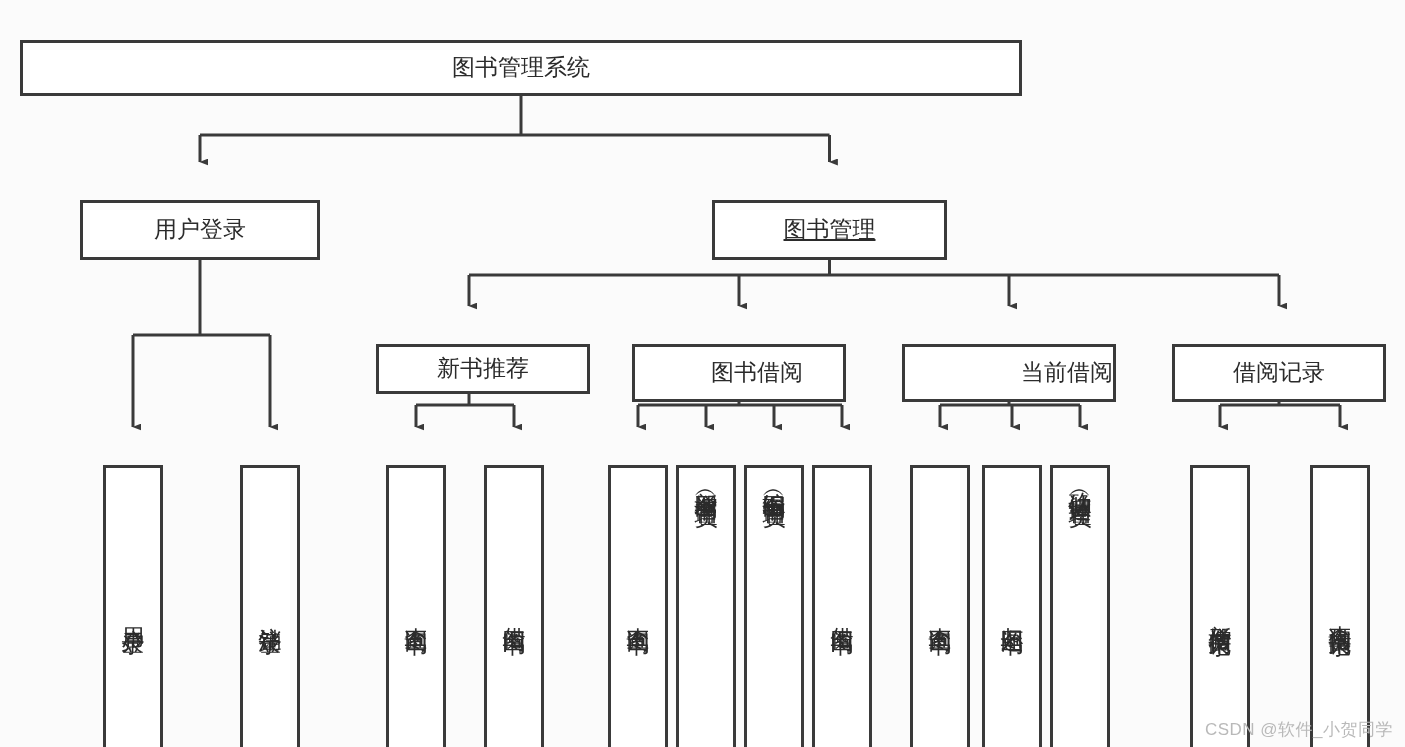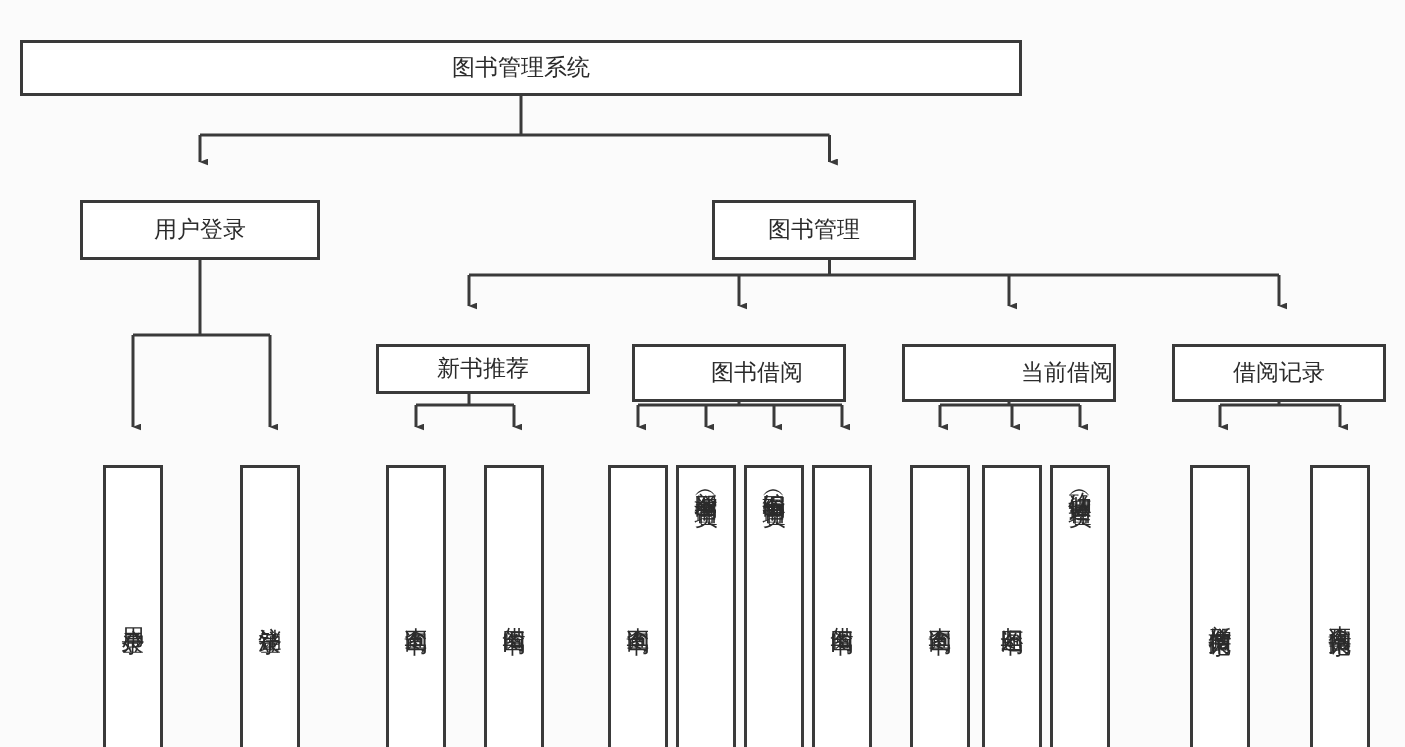--- a/index.html
+++ b/index.html
@@ -116,21 +116,21 @@
       </g>
   </svg>
 
   <div id="nodes-group">
       <div class="node horizontal" style="left: 20px; top: 12px; width: 1002px; height: 56px;">
         <span class="node-label">图书管理系统</span>
       </div>
       <div class="node horizontal" style="left: 80px; top: 172px; width: 240px; height: 60px;">
         <span class="node-label">用户登录</span>
       </div>
-      <div class="node horizontal" style="left: 712px; top: 172px; width: 204px; height: 60px;">
+      <div class="node horizontal" style="left: 712px; top: 172px; width: 235px; height: 60px; text-decoration: underline;">
         <span class="node-label">图书管理</span>
       </div>
       <div class="node horizontal" style="left: 376px; top: 316px; width: 214px; height: 50px;">
         <span class="node-label">新书推荐</span>
       </div>
       <div class="node horizontal" style="left: 632px; top: 316px; width: 214px; height: 58px; padding-left: 36px;">
         <span class="node-label">图书借阅</span>
       </div>
       <div class="node horizontal" style="left: 902px; top: 316px; width: 214px; height: 58px; justify-content: flex-end;">
         <span class="node-label">当前借阅</span>
@@ -172,13 +172,14 @@
         <span class="node-label">确认归还（管理员）</span>
       </div>
       <div class="node vertical centered" style="left: 1190px; top: 437px; width: 60px; height: 296px;">
         <span class="node-label">新增借阅记录</span>
       </div>
       <div class="node vertical centered" style="left: 1310px; top: 437px; width: 60px; height: 296px;">
         <span class="node-label">查询借阅记录</span>
       </div>
     </div>
 
+  <div class="watermark">CSDN @软件_小贺同学</div>
 </div>
 
 </body></html>

